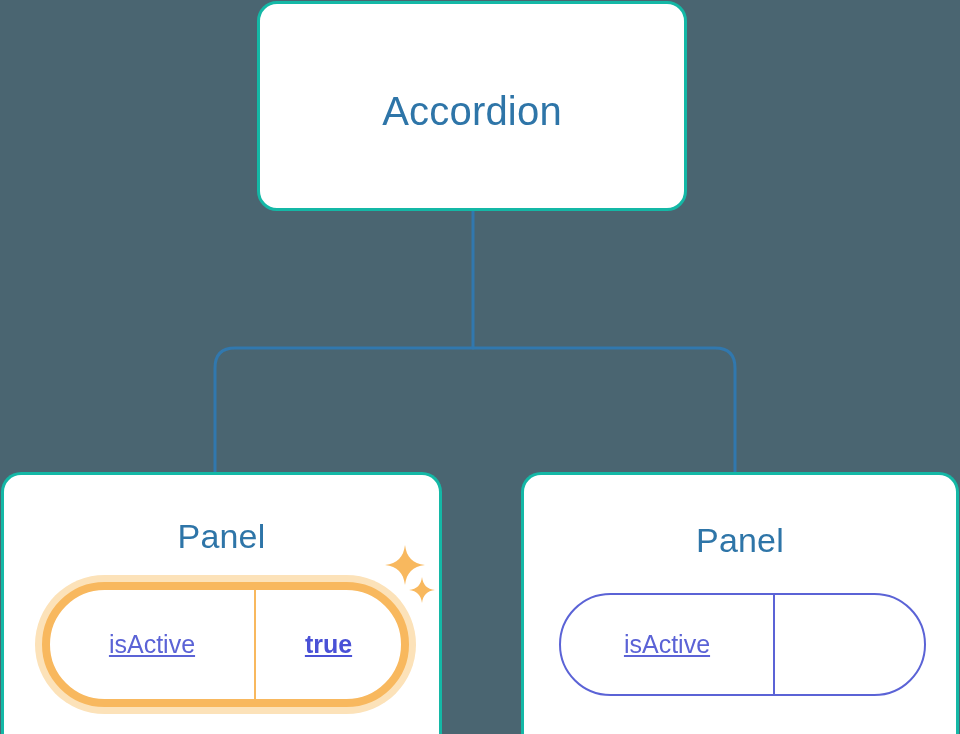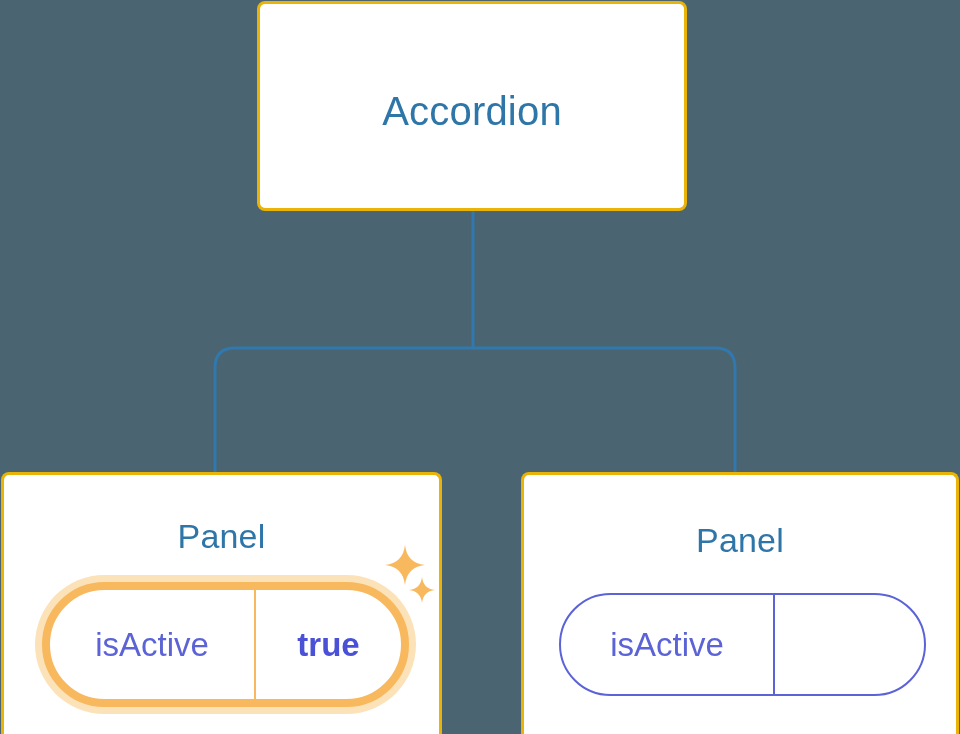--- a/index.html
+++ b/index.html
@@ -30,22 +30,22 @@
     top: 0;
     width: 960px;
     height: 734px;
     pointer-events: none;
   }
 
   
   .node-card {
     position: absolute;
     background: #ffffff;
-    border: 3px solid #eab308;
-    border-radius: 8px;
+    border: 3px solid #14b8a6;
+    border-radius: 20px;
     box-sizing: border-box;
   }
 
   .node-root {
     left: 257px;
     top: 1px;
     width: 430px;
     height: 210px;
   }
 
@@ -111,24 +111,25 @@
     height: 103px;
     border: 2px solid #5b63d6;
     border-radius: 52px;
   }
 
   .pill-key, .pill-val {
     display: flex;
     align-items: center;
     justify-content: center;
     color: #5b63d6;
-    font-size: 33px;
+    font-size: 25px;
     font-weight: 400;
     white-space: nowrap;
     box-sizing: border-box;
+    text-decoration: underline;
   }
 
   .pill-plain .pill-key {
     width: 214px;
     border-right: 2px solid #5b63d6;
   }
 
   .pill-plain .pill-val {
     flex: 1;
   }

